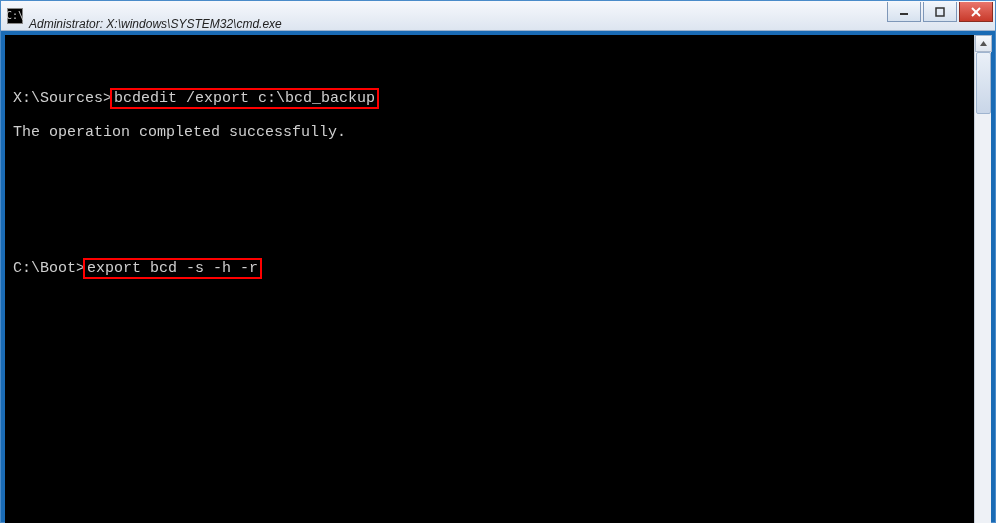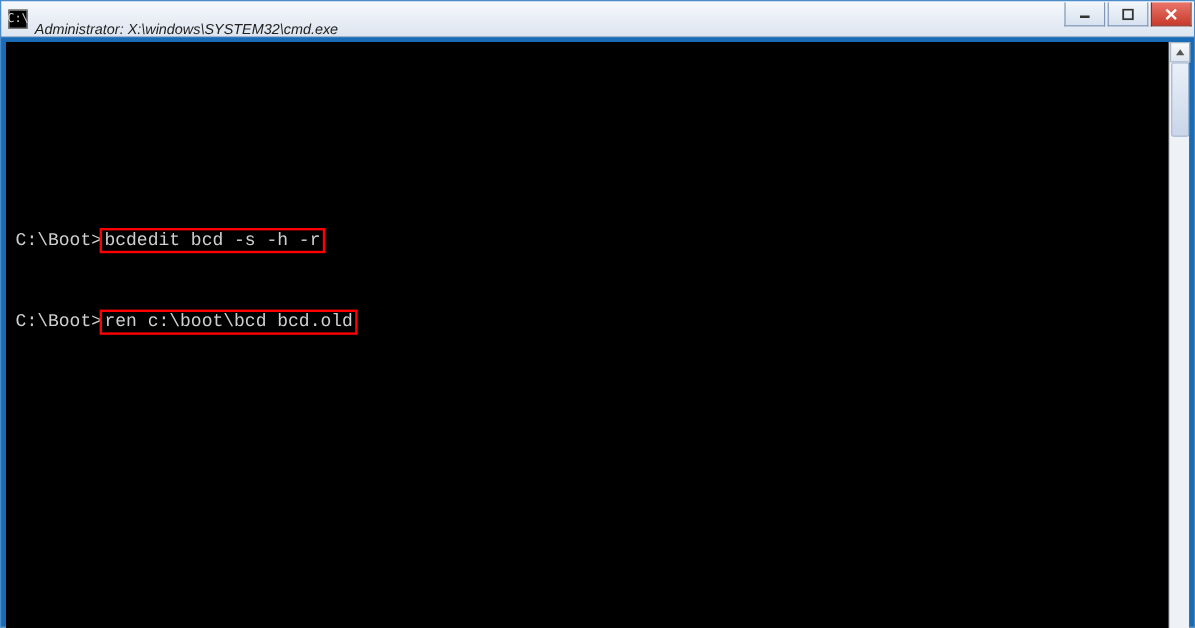--- a/index.html
+++ b/index.html
@@ -104,26 +104,27 @@
             <line x1="2" y1="2" x2="10" y2="10" stroke="#fff" stroke-width="2"></line>
             <line x1="10" y1="2" x2="2" y2="10" stroke="#fff" stroke-width="2"></line>
           </svg>
       </div>
     </div>
   </div>
 
   <div class="client">
     <div class="console">
 <div class="line"></div>
+<div class="line"><span>X:\Sources&gt;</span><span class="hl">bcdedit /export c:\bcd_backup</span></div>
+<div class="line"><span>The operation completed successfully.</span></div>
 <div class="line"></div>
 <div class="line"></div>
 <div class="line"></div>
-<div class="line"><span>C:\Boot&gt;</span><span class="hl">bcdedit bcd -s -h -r</span></div>
+<div class="line"><span>C:\Boot&gt;</span><span class="hl">export bcd -s -h -r</span></div>
 <div class="line"></div>
-<div class="line"><span>C:\Boot&gt;</span><span class="hl">ren c:\boot\bcd bcd.old</span></div>
 <div class="line"></div>
 
 
 
 
 
 
 
 
 

